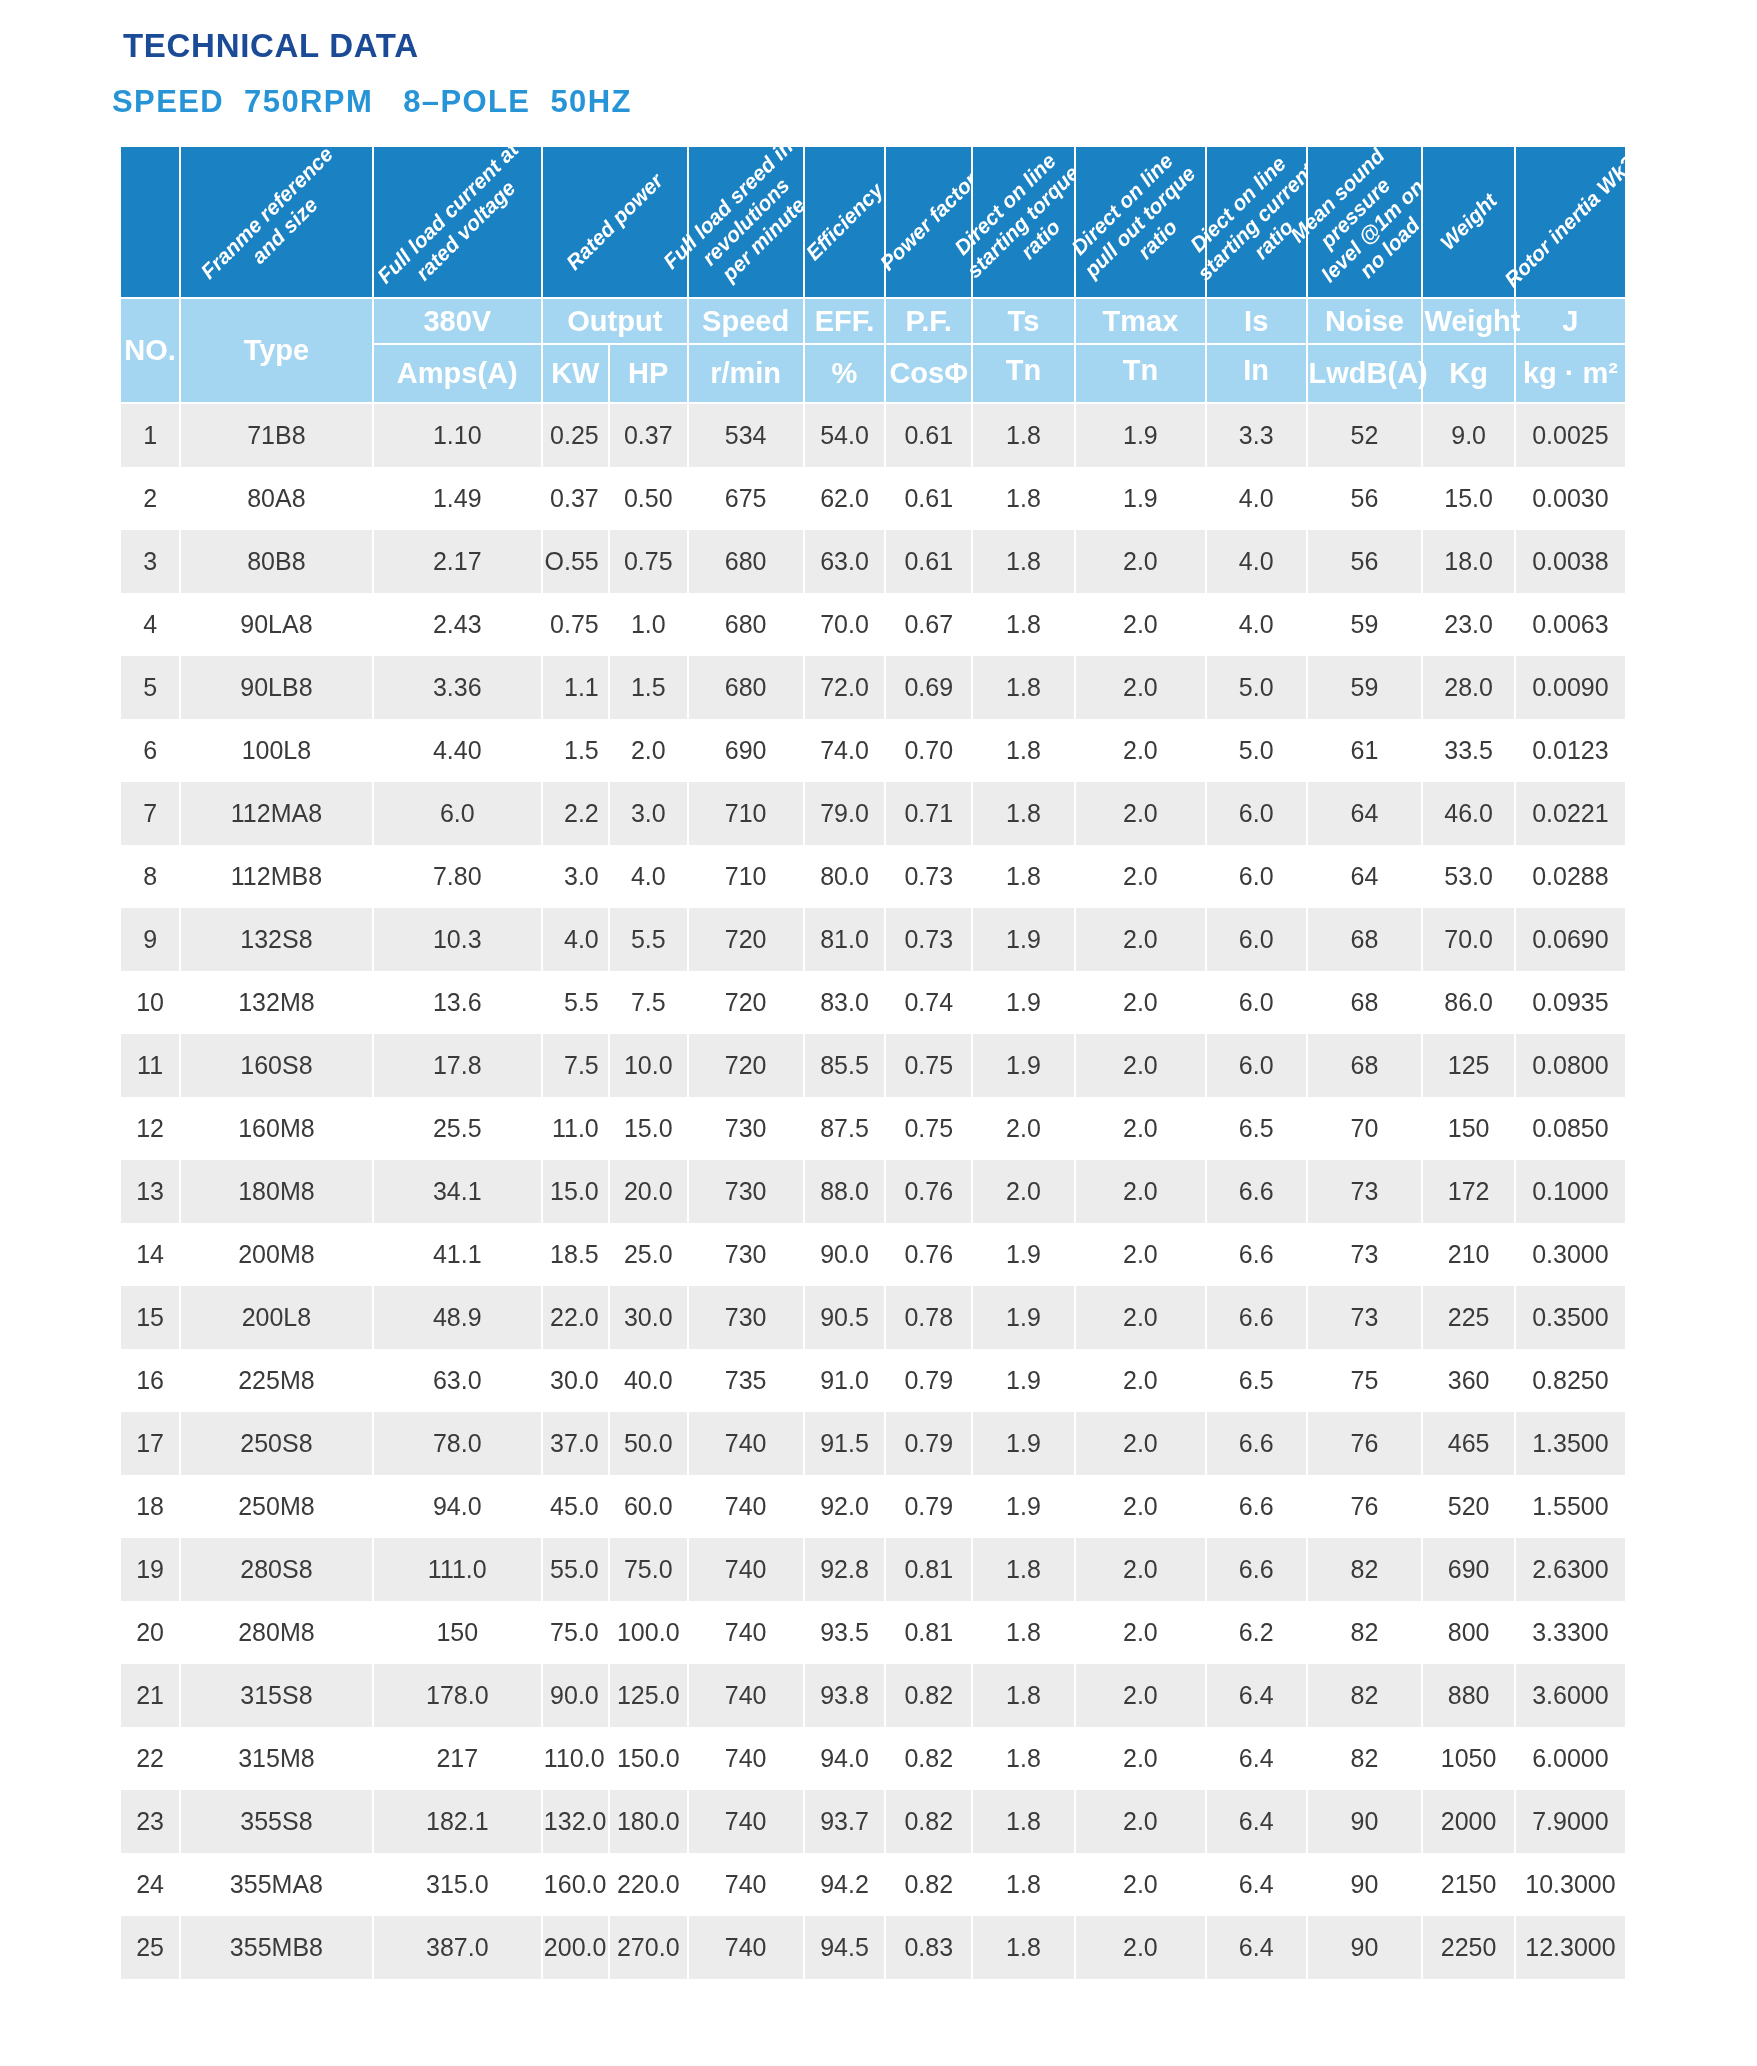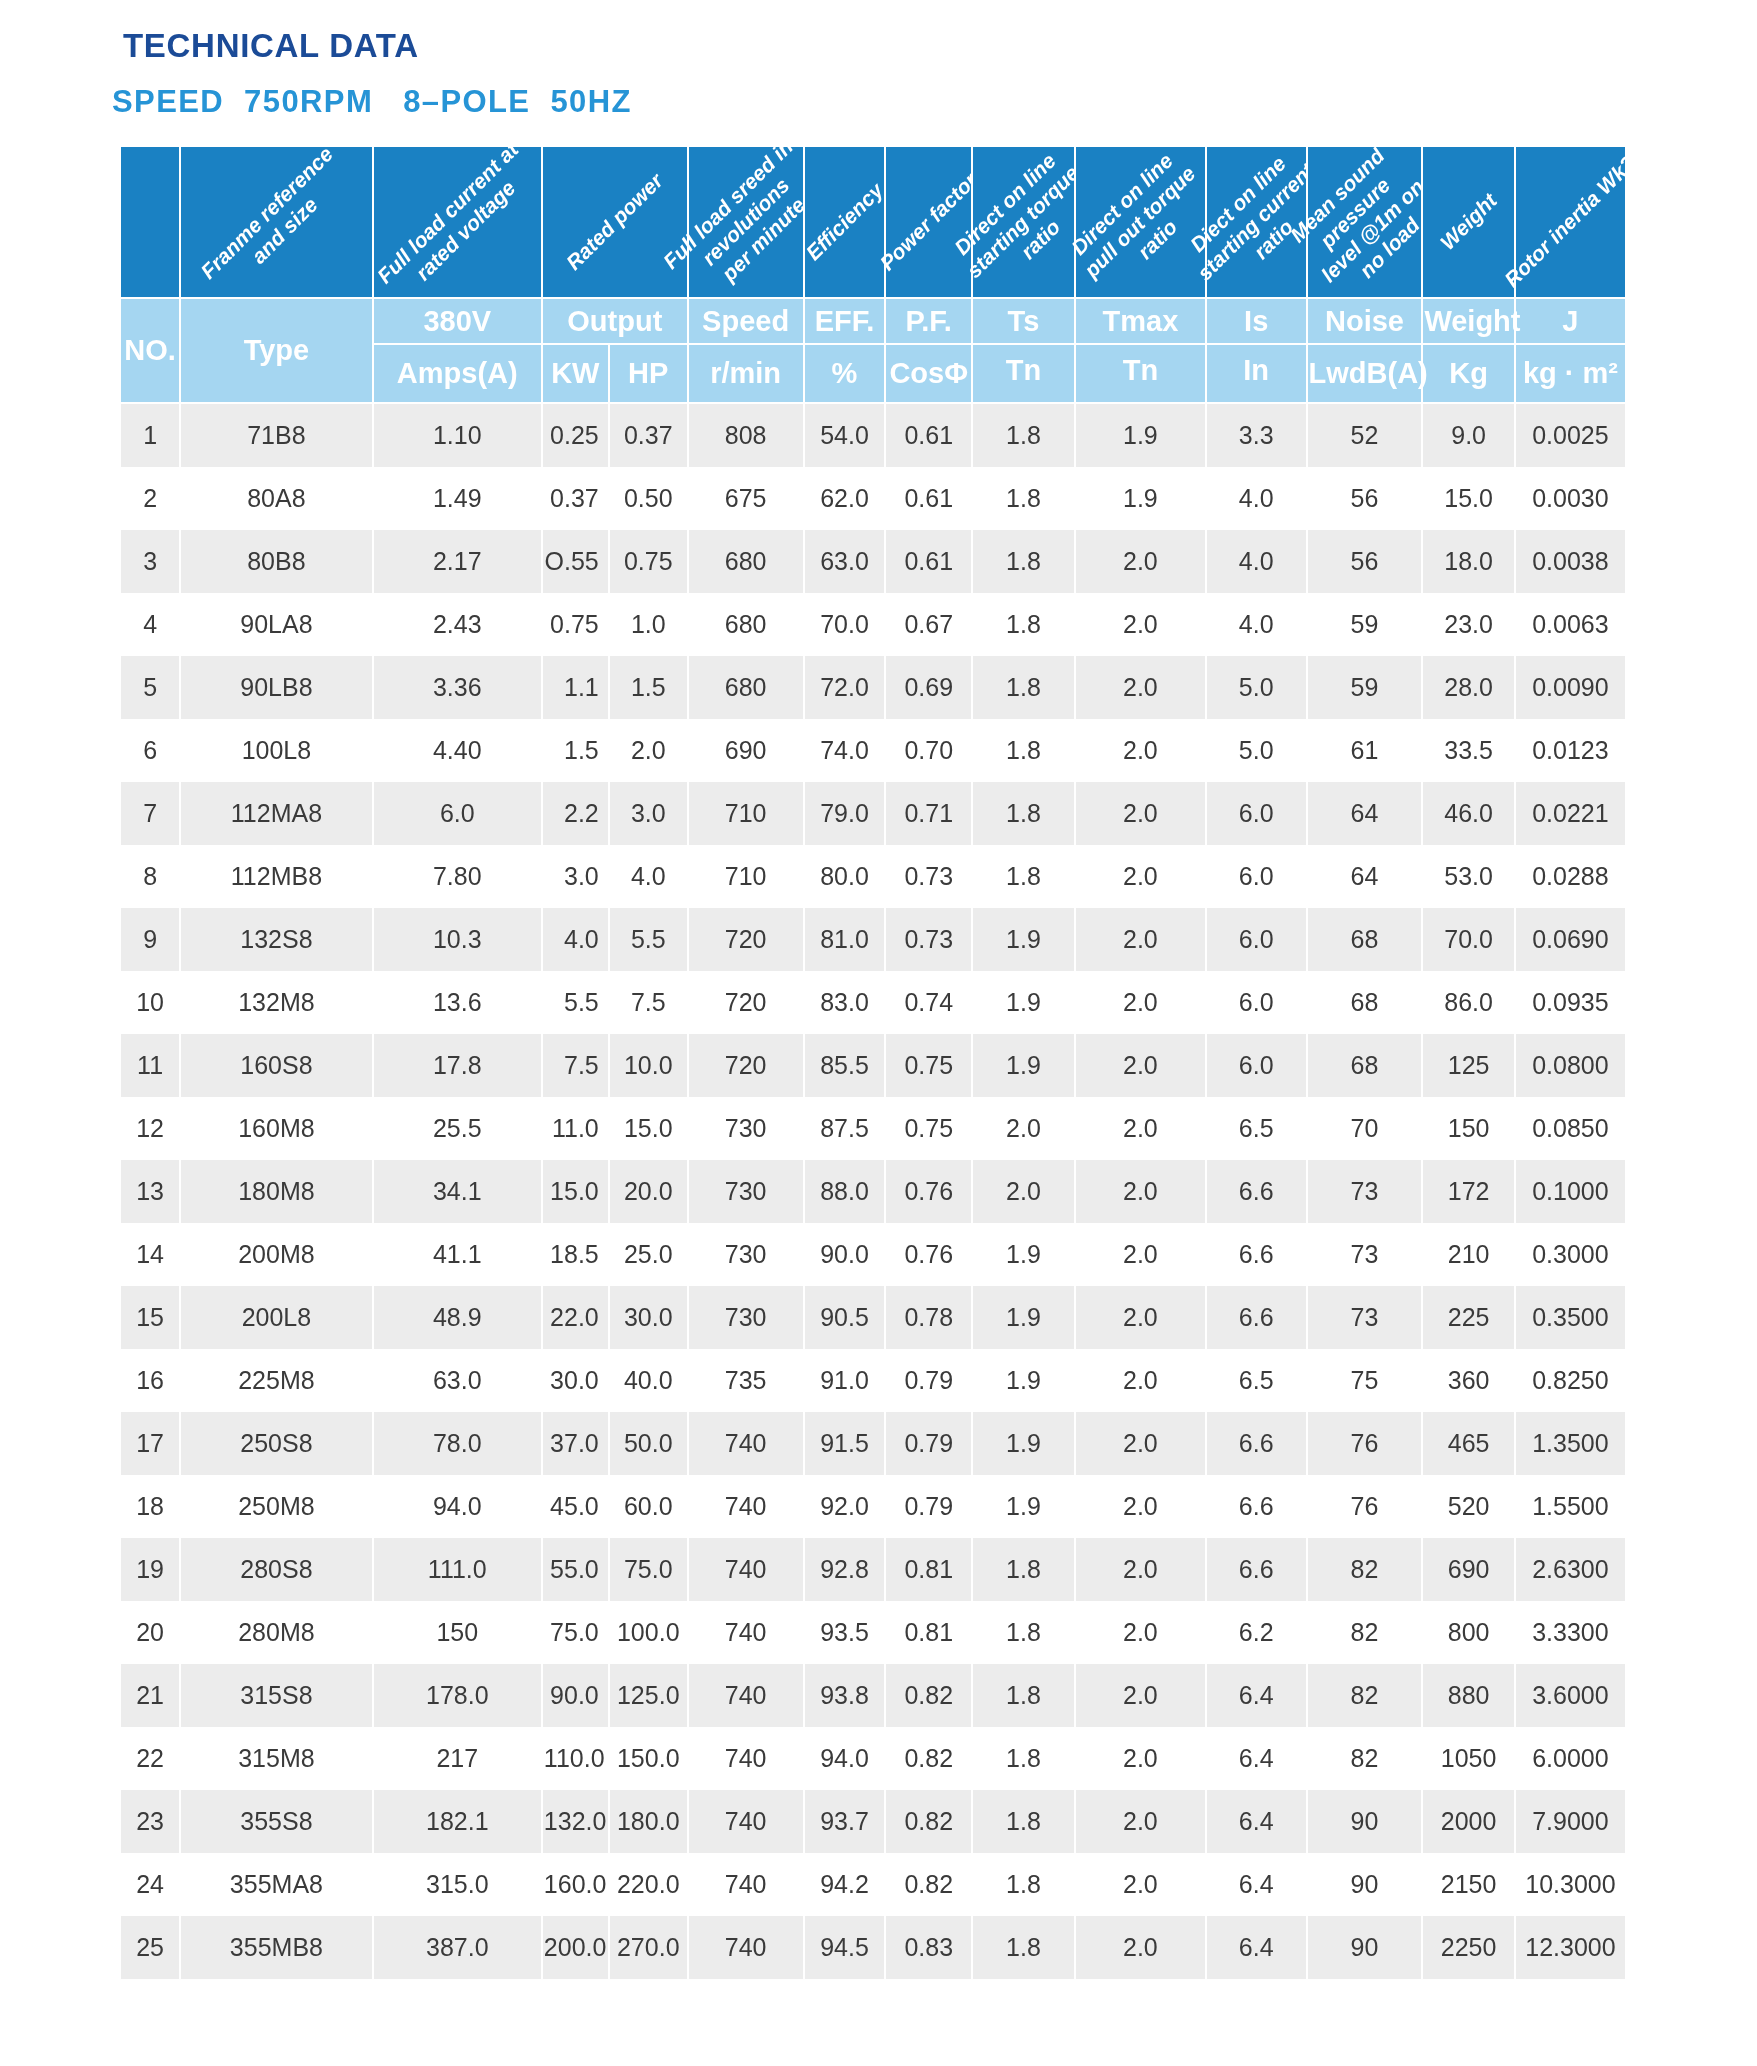--- a/index.html
+++ b/index.html
@@ -207,21 +207,21 @@
         <th class="light">kg · m²</th>
       </tr>
   </thead>
   <tbody id="tbody">
       <tr class="odd">
         <td class="c0">1</td>
         <td class="c1">71B8</td>
         <td class="c2">1.10</td>
         <td class="c3">0.25</td>
         <td class="c4">0.37</td>
-        <td class="c5">808</td>
+        <td class="c5">534</td>
         <td class="c6">54.0</td>
         <td class="c7">0.61</td>
         <td class="c8">1.8</td>
         <td class="c9">1.9</td>
         <td class="c10">3.3</td>
         <td class="c11">52</td>
         <td class="c12">9.0</td>
         <td class="c13">0.0025</td>
       </tr>
       <tr class="even">

